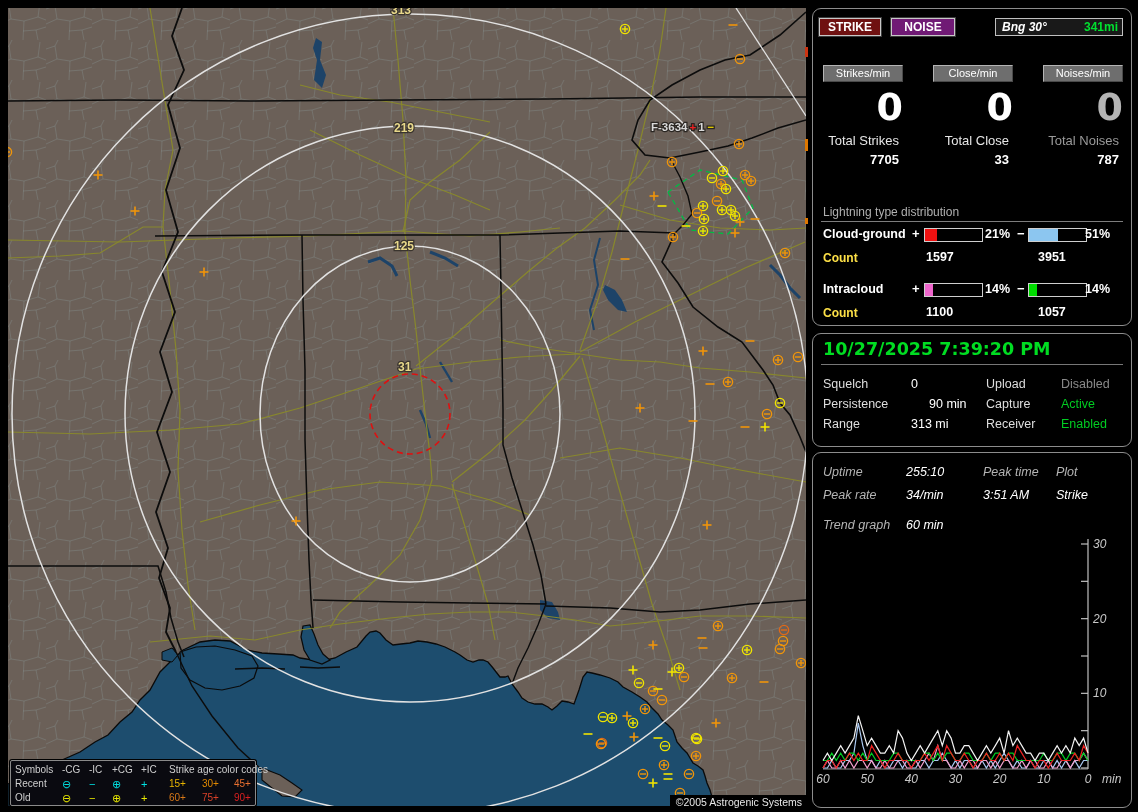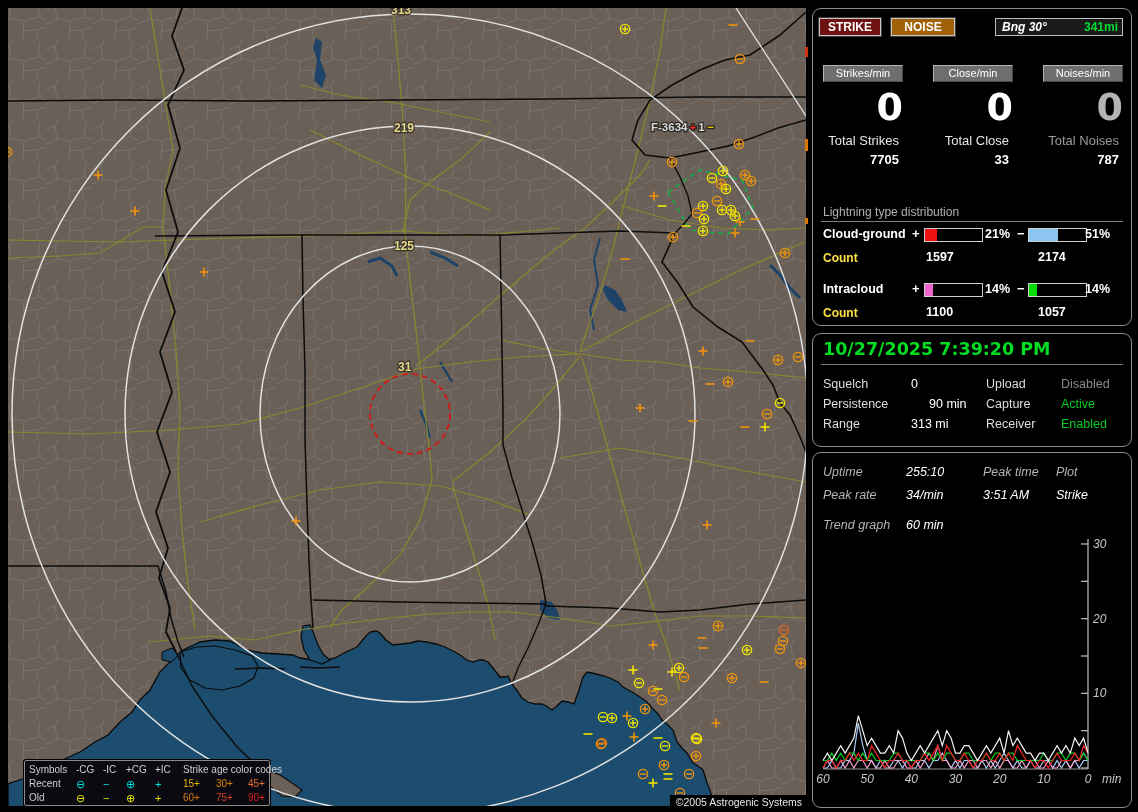--- a/index.html
+++ b/index.html
@@ -4,42 +4,42 @@
 <style>
   html,body{margin:0;padding:0;background:#000;}
   #root{position:relative;width:1138px;height:812px;background:#000;overflow:hidden;
         font-family:"Liberation Sans",sans-serif;}
   
   #map-wrap{position:absolute;left:8px;top:8px;width:798px;height:798px;background:#6b6058;}
   #map-wrap svg{display:block;}
   
   #map-legend{position:absolute;left:2px;top:752px;width:246px;height:46px;
       background:#0a0a10;border:1px solid #8a8a8a;border-radius:2px;box-shadow:0 0 0 1px #000;
-      color:#cfcfcf;font-size:10px;line-height:14px;display:flex;padding:2px 0 0 4px;box-sizing:border-box;margin-left:14px;}
+      color:#cfcfcf;font-size:10px;line-height:14px;display:flex;padding:2px 0 0 4px;box-sizing:border-box;}
   .lg-left{display:grid;grid-template-columns:47px 27px 23px 29px 22px;}
   .lg-right{display:grid;grid-template-columns:33px 32px 33px;margin-left:6px;}
   .lg-right .lg-head{grid-column:1 / span 3;}
   .lg-cell{white-space:nowrap;}
   .lg-sym{font-size:11px;}
   
   #copyright{position:absolute;right:0;bottom:-6px;height:16px;background:#000;color:#e8e8e8;
       font-size:10.5px;padding:1px 4px 0 6px;white-space:nowrap;}
   
   .edge-tick{position:absolute;width:3px;}
   
   #sidebar{position:absolute;left:812px;top:0;width:322px;height:812px;color:#e8e8e8;font-size:12.5px;}
   .panel{position:absolute;left:0;width:320px;background:#000;border:1px solid #8c8c8c;border-radius:9px;box-sizing:border-box;}
   #panel-top{top:8px;height:318px;}
   #panel-clock{top:333px;height:114px;}
   #panel-stats{top:452px;height:356px;font-style:italic;}
   .abs{position:absolute;white-space:nowrap;}
   .btn{position:absolute;text-align:center;font-weight:bold;font-size:12px;color:#fff;
        border:1px solid #c8c8c8;box-shadow:0 0 0 1px #3c3c3c;box-sizing:border-box;}
   #strike-btn{left:6px;top:9px;width:62px;height:18px;background:#6f1111;line-height:16px;}
-  #noise-btn{left:78px;top:9px;width:64px;height:18px;background:#a16207;line-height:16px;}
+  #noise-btn{left:78px;top:9px;width:64px;height:18px;background:#701a75;line-height:16px;}
   #bng-box{left:182px;top:9px;width:128px;height:18px;background:#191919;border:1px solid #c0c0c0;
            position:absolute;box-sizing:border-box;font-weight:bold;font-size:12px;}
   #bng-box .lbl{position:absolute;left:6px;top:1px;color:#fff;font-style:italic;}
   #bng-box .val{position:absolute;right:4px;top:1px;color:#00e030;}
   .rate-box{position:absolute;top:56px;width:80px;height:17px;background:#6e6e6e;color:#fff;
        border:1px solid #b5b5b5;border-bottom-color:#4a4a4a;border-right-color:#4a4a4a;
        font-size:11px;text-align:center;line-height:15px;box-sizing:border-box;}
   .bigzero{position:absolute;top:76px;width:80px;text-align:right;font-family:"DejaVu Sans",sans-serif;
        font-size:38px;font-weight:bold;line-height:44px;}
   .tot-label{position:absolute;top:124px;text-align:center;font-size:13px;}
@@ -619,21 +619,21 @@
           <div class="fillbar" style="width: 21%; background: rgb(238, 17, 17);"></div>
         </div>
       <div class="abs dist-pct" style="left:172px;top:218px;">21%</div>
       <div class="abs dist-sign" style="left:204px;top:217px;">−</div>
       <div class="dist-bar" style="left:215px;top:219px;">
           <div class="fillbar" style="width: 51%; background: rgb(140, 198, 240);"></div>
         </div>
       <div class="abs dist-pct" style="left:272px;top:218px;">51%</div>
       <div class="abs count-label" style="left:10px;top:242px;">Count</div>
       <div class="abs count-val" style="left:113px;top:241px;">1597</div>
-      <div class="abs count-val" style="left:225px;top:241px;">2174</div>
+      <div class="abs count-val" style="left:225px;top:241px;">3951</div>
 
       <div class="abs dist-name" style="left:10px;top:273px;">Intracloud</div>
       <div class="abs dist-sign" style="left:99px;top:272px;">+</div>
       <div class="dist-bar" style="left:111px;top:274px;">
           <div class="fillbar" style="width: 14%; background: rgb(238, 102, 204);"></div>
         </div>
       <div class="abs dist-pct" style="left:172px;top:273px;">14%</div>
       <div class="abs dist-sign" style="left:204px;top:272px;">−</div>
       <div class="dist-bar" style="left:215px;top:274px;">
           <div class="fillbar" style="width: 14%; background: rgb(0, 221, 0);"></div>

